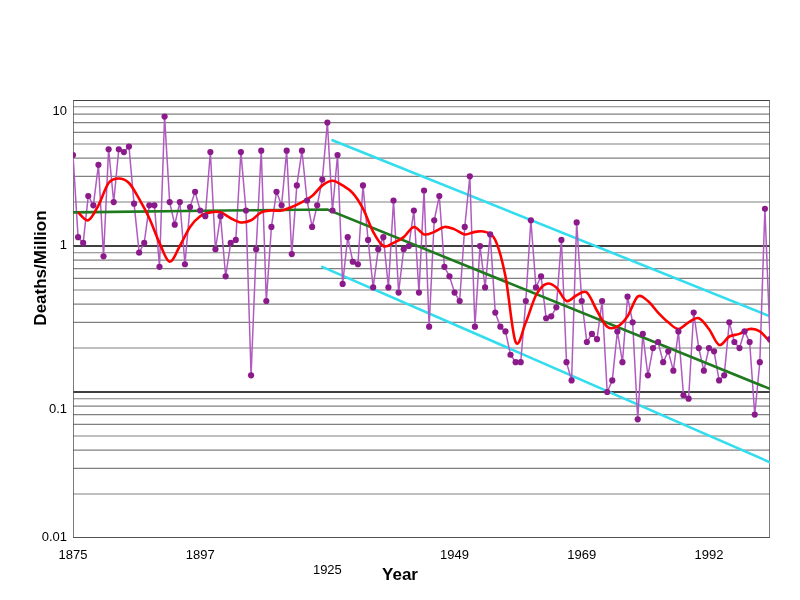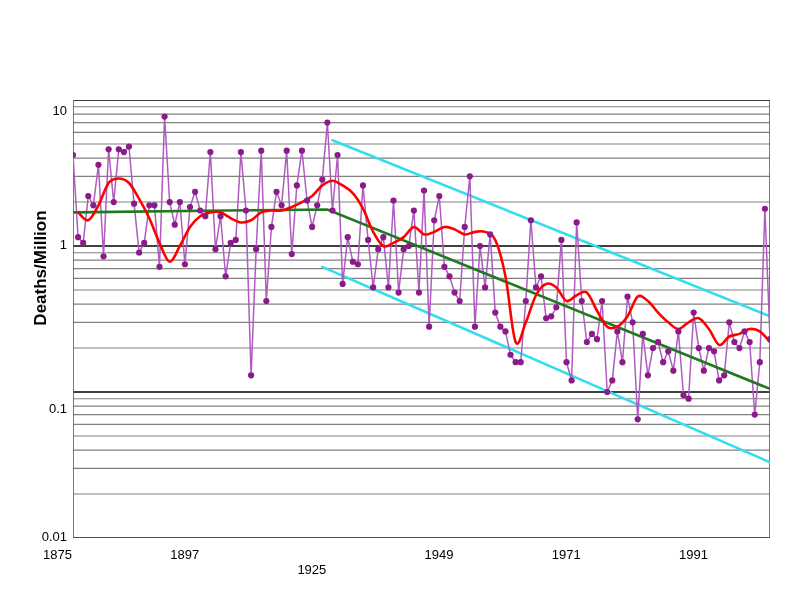--- a/index.html
+++ b/index.html
@@ -13,21 +13,21 @@
   }
 
   #plot-frame{position:absolute;left:73px;top:100px;width:697px;height:438px;}
   #plot-svg{position:absolute;left:0;top:0;}
 
   .tick-label{
     position:absolute;font-size:13px;color:#000000;
     font-family:"Liberation Sans",sans-serif;white-space:nowrap;
   }
   .ytick{text-align:right;}
-  .xtick{text-align:left;}
+  .xtick{text-align:center;}
 
   #y-axis-title{
     position:absolute;left:-54px;top:258px;width:190px;
     transform:rotate(-90deg);transform-origin:center center;
     text-align:center;font-size:17px;font-weight:bold;color:#000000;
     font-family:"Liberation Sans",sans-serif;
   }
   #x-axis-title{
     position:absolute;left:0;top:565px;width:800px;text-align:center;
     font-size:17px;font-weight:bold;color:#000000;
@@ -231,26 +231,27 @@
           <circle cx="676.65" cy="242.01" r="3.1" fill="#8B1A8B"></circle>
           <circle cx="681.74" cy="314.62" r="3.1" fill="#8B1A8B"></circle>
           <circle cx="686.82" cy="262.20" r="3.1" fill="#8B1A8B"></circle>
           <circle cx="691.91" cy="108.73" r="3.1" fill="#8B1A8B"></circle>
           <circle cx="697.00" cy="239.19" r="3.1" fill="#8B1A8B"></circle>
         </g>
       </svg>
   </div>
 
   <div id="y-axis-title">Deaths/Million</div>
+  <div id="x-axis-title">Year</div>
 
   <div id="axis-labels">
       <div class="tick-label ytick" style="width: 56px; left: 11px; top: 91px; margin-top: 12px;">10</div>
       <div class="tick-label ytick" style="width: 56px; left: 11px; top: 237px;">1</div>
       <div class="tick-label ytick" style="width: 56px; left: 11px; top: 401px;">0.1</div>
       <div class="tick-label ytick" style="width: 56px; left: 11px; top: 529px;">0.01</div>
       <div class="tick-label xtick" style="width: 60px; left: 43px; top: 547px;">1875</div>
       <div class="tick-label xtick" style="width: 60px; left: 170.19px; top: 547px;">1897</div>
       <div class="tick-label xtick" style="width: 60px; left: 297.38px; top: 562px;">1925</div>
       <div class="tick-label xtick" style="width: 60px; left: 424.569px; top: 547px;">1949</div>
-      <div class="tick-label xtick" style="width: 60px; left: 551.759px; top: 547px;">1971</div>
-      <div class="tick-label xtick" style="width: 60px; left: 678.949px; top: 547px;">1991</div>
+      <div class="tick-label xtick" style="width: 60px; left: 551.759px; top: 547px;">1969</div>
+      <div class="tick-label xtick" style="width: 60px; left: 678.949px; top: 547px;">1992</div>
     </div>
 </div>
 
 </body></html>

